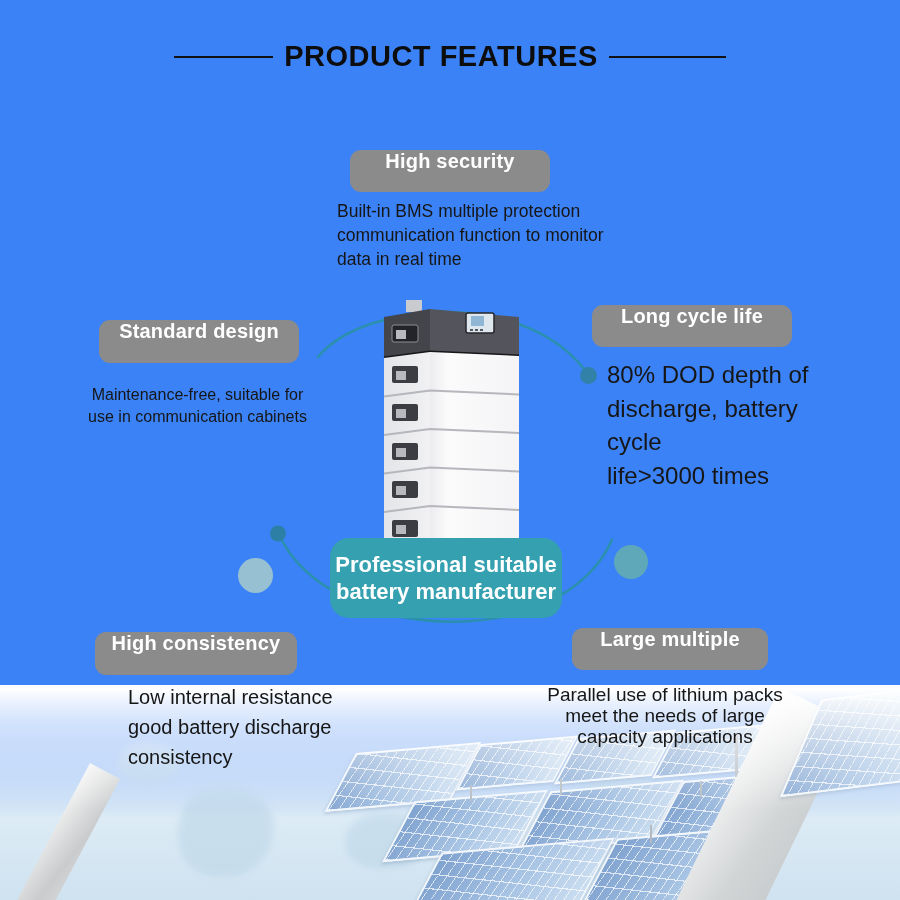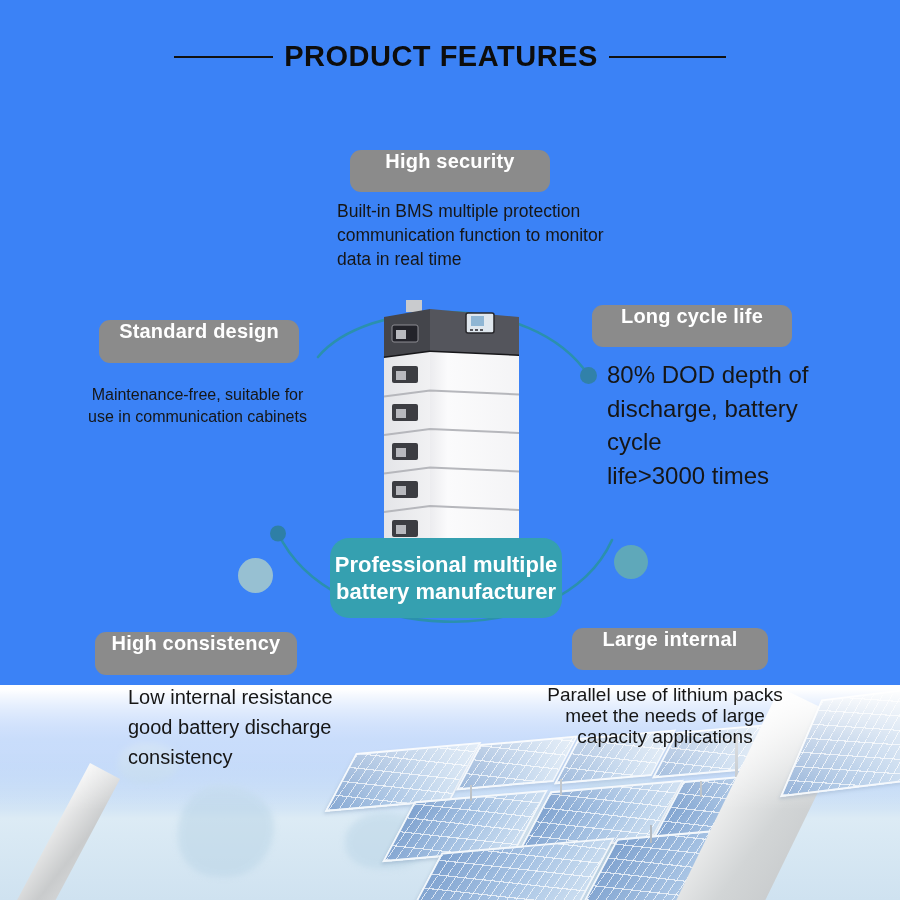--- a/index.html
+++ b/index.html
@@ -229,24 +229,24 @@
 life&gt;3000 times</p>
 
   <div class="badge b-hc">
     <span>High consistency</span>
   </div>
   <p class="desc d-hc">Low internal resistance
 good battery discharge
 consistency</p>
 
   <div class="badge b-la">
-    <span>Large internal</span>
+    <span>Large multiple</span>
   </div>
   <p class="desc d-la">Parallel use of lithium packs
 meet the needs of large
 capacity applications</p>
 
   <div class="center-badge">
-    <span>Professional multiple
+    <span>Professional suitable
 battery manufacturer</span>
   </div>
 
 </div>
 
 </body></html>

